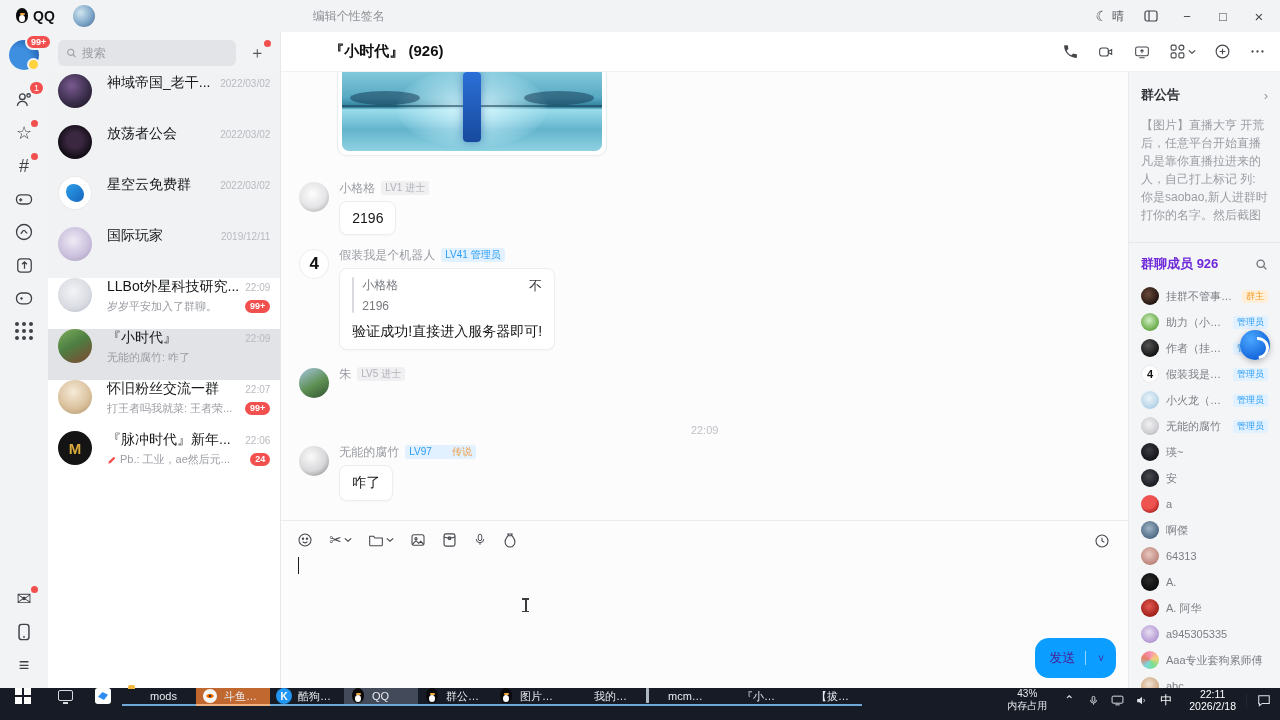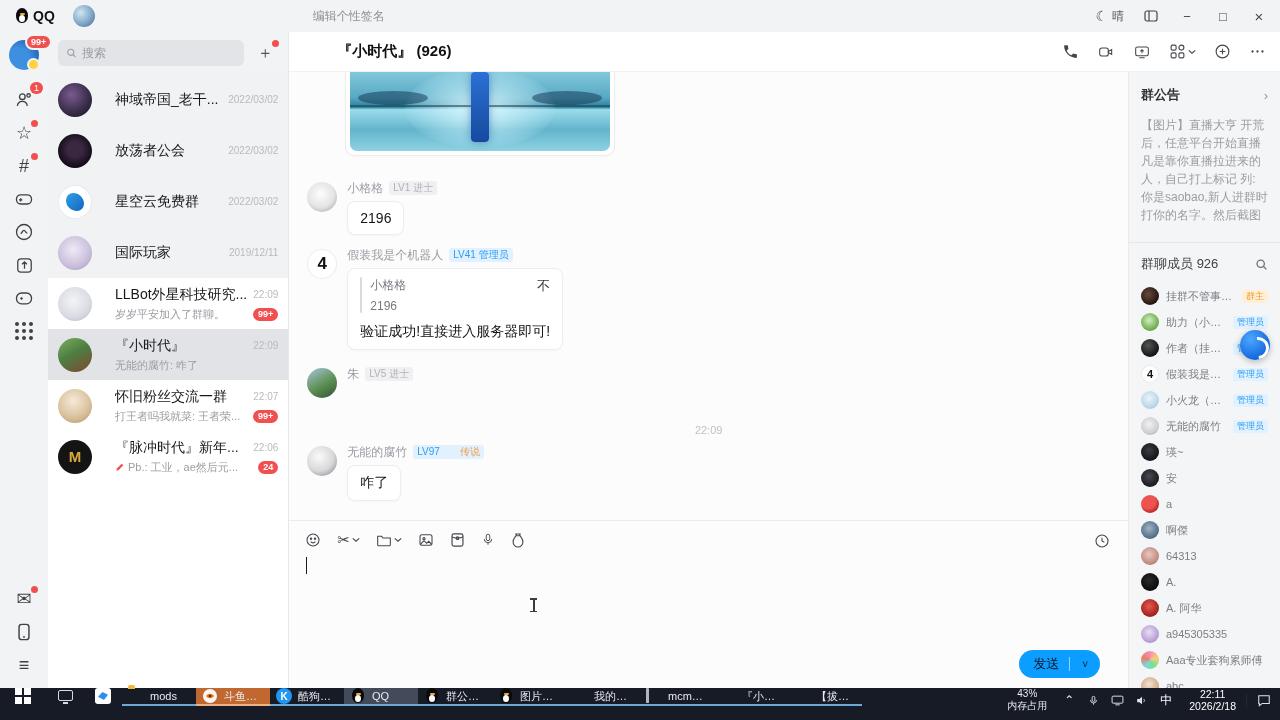--- a/index.html
+++ b/index.html
@@ -39,21 +39,21 @@
 
 
 .conv{flex:0 0 194px;background:#fff;border-right:1px solid #e7e8ea;display:flex;flex-direction:column;min-height:0}
 .conv-top{flex:0 0 42px;display:flex;align-items:center;gap:8px;padding:0 10px;background:#f2f3f5}
 .searchbox{flex:1;height:26px;background:#e3e4e8;border-radius:6px;display:flex;align-items:center;padding:0 8px;gap:5px}
 .searchbox input{border:none;outline:none;background:transparent;width:100%;font-size:12px;color:#333}
 .searchbox input::placeholder{color:#9b9da3}
 .plusbtn{position:relative;width:26px;height:26px;border-radius:6px;display:flex;align-items:center;justify-content:center;color:#55575c;font-size:16px;cursor:pointer}
 .plusbtn .rd{position:absolute;top:0;right:-1px;width:7px;height:7px;border-radius:50%;background:#f24f4f}
 .conv-list{flex:1;overflow:hidden}
-.citem{height:51px;display:flex;align-items:center;padding:0 10px;gap:23px;cursor:pointer;position:relative}
+.citem{height:51px;display:flex;align-items:flex-start;padding:0 10px;gap:15px;cursor:pointer;position:relative}
 .citem.pinned{background:#f1f2f4}
 .citem.selected{background:#e2e3e7}
 .cav{flex:0 0 34px;width:34px;height:34px;border-radius:50%}
 .cmain{flex:1;min-width:0}
 .crow1{display:flex;align-items:center}
 .cname{flex:1;font-size:14px;color:#17181a;white-space:nowrap;overflow:hidden;text-overflow:ellipsis}
 .cdate{flex:none;font-size:10px;color:#b8bac0;margin-left:6px}
 .crow2{display:flex;align-items:center;margin-top:3px}
 .cprev{flex:1;font-size:11px;color:#9b9da3;white-space:nowrap;overflow:hidden;text-overflow:ellipsis;display:flex;align-items:center;gap:3px}
 .cunread{flex:none;background:#f24f4f;color:#fff;font-size:9px;font-weight:bold;padding:1px 5px;border-radius:8px;line-height:11px}
@@ -119,33 +119,33 @@
 .chat-input{flex:0 0 168px;border-top:1px solid #ebecee;position:relative;padding:10px 16px;background:#fcfcfd}
 .itools{display:flex;align-items:center;gap:16px;color:#45474c}
 .itool{display:flex;align-items:center;gap:2px;cursor:pointer}
 .itool .glyph{font-size:15px;line-height:1}
 .clockbtn{position:absolute;right:18px;top:12px;cursor:pointer;color:#45474c}
 .caret{position:absolute;left:17px;top:36px;width:1px;height:17px;background:#1b1b1b}
 .ibeam{position:absolute;left:240px;top:76px;width:9px;height:16px;pointer-events:none}
 .ibeam i{position:absolute;left:4px;top:1px;bottom:1px;width:1.5px;background:#3a3b3f}
 .ibeam em{position:absolute;height:1.5px;width:7px;background:#3a3b3f;left:1px}
 .ibeam em.b{bottom:1px}.ibeam em.t{top:1px}
-.sendbtn{position:absolute;right:28px;bottom:10px;height:28px;background:#0b9dff;border-radius:14px;display:flex;align-items:center;color:#0f172a;font-size:13px;padding:0 6px 0 14px;cursor:pointer}
+.sendbtn{position:absolute;right:12px;bottom:10px;height:40px;background:#0b9dff;border-radius:14px;display:flex;align-items:center;color:#4c1d95;font-size:13px;padding:0 6px 0 14px;cursor:pointer}
 .sendbtn .sep{width:1px;height:14px;background:rgba(255,255,255,.55);margin:0 6px 0 10px}
 .sendbtn .chev{font-size:10px;padding:0 6px}
 
 
 .rightpanel{flex:0 0 152px;background:#f4f5f7;border-left:1px solid #e9eaec;position:relative;padding:14px 12px;overflow:hidden}
 .ann-head{display:flex;align-items:center;margin-bottom:12px}
 .ann-title{font-size:13px;color:#303136;font-weight:bold;flex:1}
 .chev-r{color:#97999f;font-size:13px;cursor:pointer}
 .ann-body{font-size:12px;color:#9b9da3;line-height:18px;max-height:110px;overflow:hidden}
 .rp-divider{border-top:1px solid #e6e7ea;margin:16px -12px 12px}
 .mem-head{display:flex;align-items:center;margin-bottom:10px}
-.mem-title{font-size:13px;color:#404040;font-weight:normal;flex:1}
+.mem-title{font-size:13px;color:#6d28d9;font-weight:bold;flex:1}
 .mem-search{color:#6f7177;cursor:pointer}
 .mrow{height:26px;display:flex;align-items:center;gap:7px;cursor:pointer}
 .mrow .ma{flex:0 0 18px;width:18px;height:18px;border-radius:50%}
 .mrow .mn{flex:1;font-size:11px;color:#7c7e84;white-space:nowrap;overflow:hidden;text-overflow:ellipsis}
 .mtag{flex:none;font-size:9px;padding:1px 4px;border-radius:3px;line-height:11px}
 .mtag.owner{background:#ffefd9;color:#f59a23}
 .mtag.admin{background:#e1f1ff;color:#2a9df4}
 .ma.num{background:#fff;box-shadow:inset 0 0 0 1px #e8e8e8;display:flex;align-items:center;justify-content:center;font-size:11px;font-weight:bold;color:#111;border-radius:50%}
 .floatball{position:absolute;right:10px;top:258px;width:30px;height:30px;border-radius:50%;background:radial-gradient(circle at 35% 30%,#4aa7ff,#1668dc 70%);box-shadow:0 2px 6px rgba(0,0,0,.25);cursor:pointer}
 .floatball:after{content:"";position:absolute;left:7px;top:7px;width:16px;height:16px;border-radius:50%;border:3.5px solid #fff;border-left-color:transparent;border-bottom-color:transparent;transform:rotate(40deg)}

